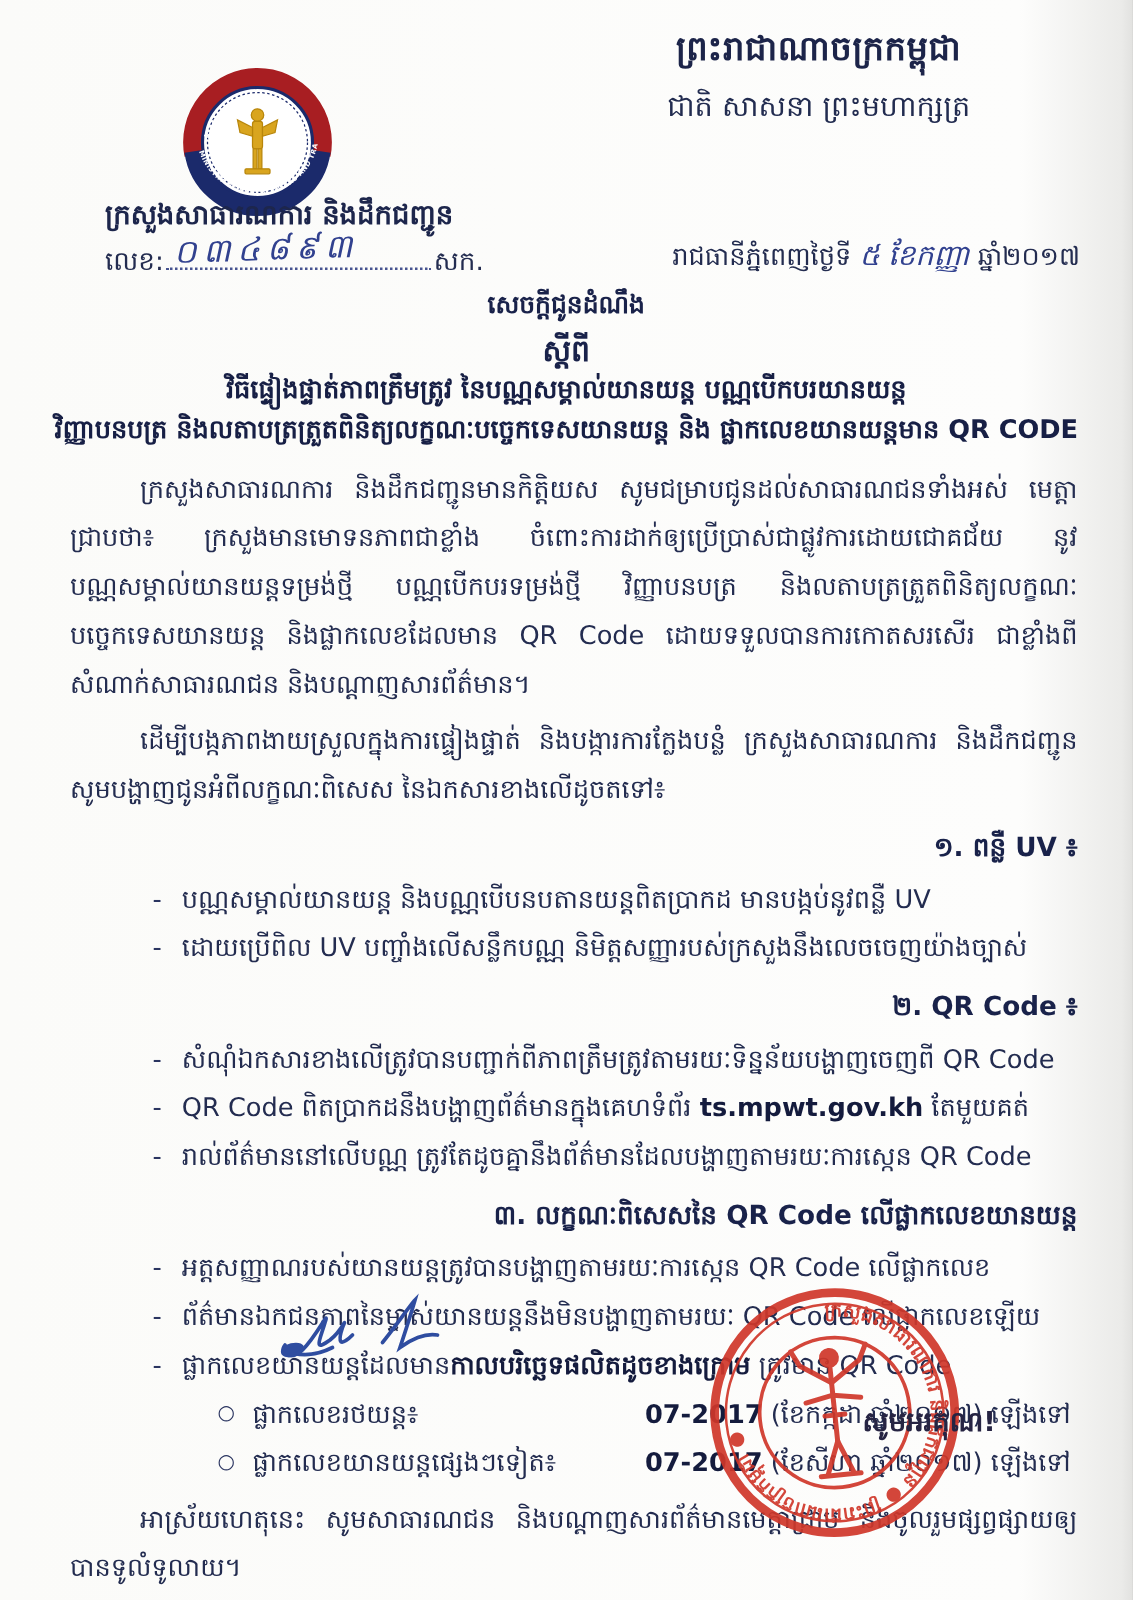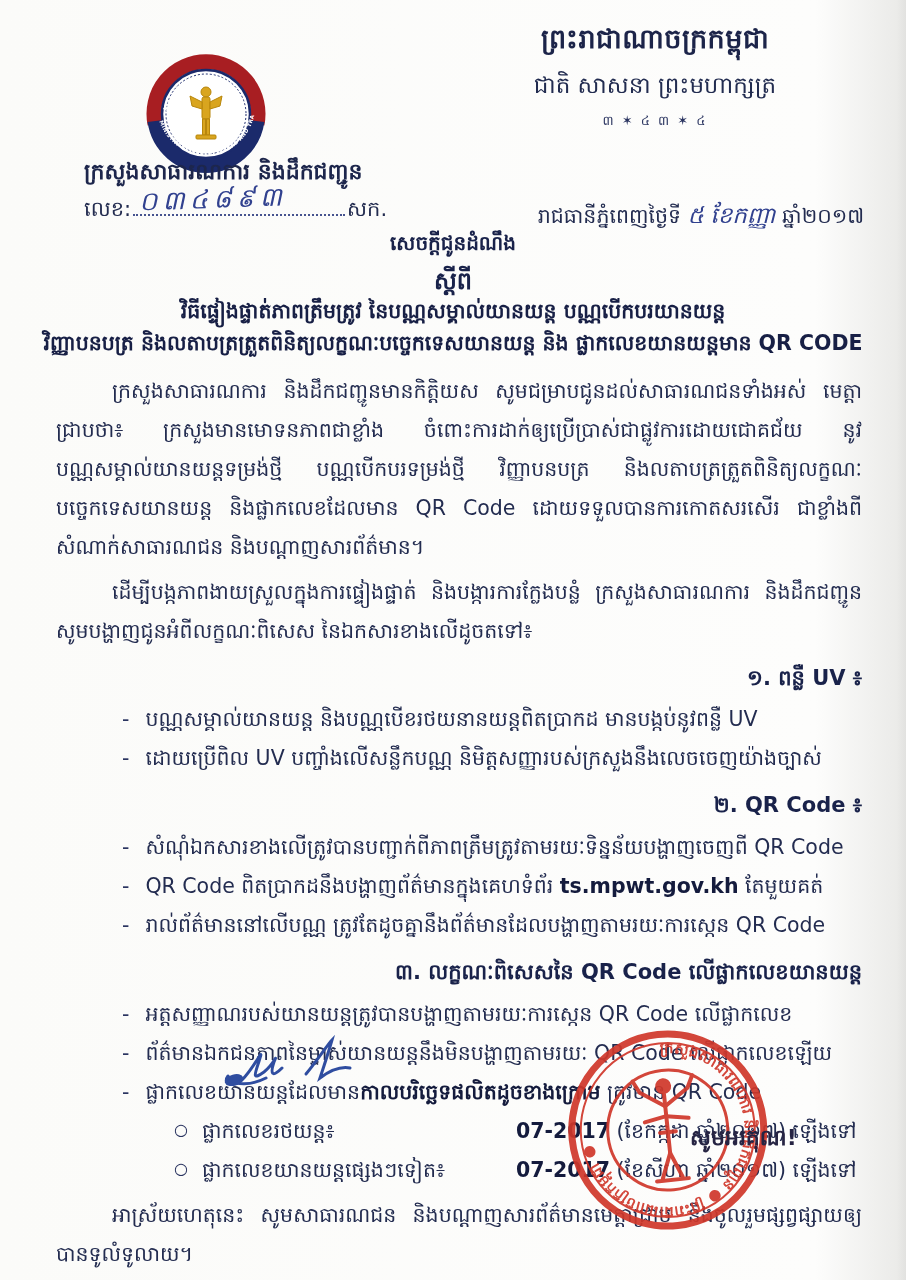--- a/index.html
+++ b/index.html
@@ -18,21 +18,21 @@
   .kingdom .l2{font-size:23px;margin-top:10px;color:#222c50;}
   .kingdom .orn{font-size:13px;margin-top:8px;color:#2a3460;letter-spacing:2px;}
   .logo{position:absolute;left:146px;top:54px;}
   .ministry-name{position:absolute;left:84px;top:158px;font-size:22px;font-weight:bold;color:#1d264c;}
   .ref-line{position:absolute;left:84px;top:192px;font-size:21px;white-space:nowrap;}
   .dotline{display:inline-block;position:relative;width:212px;height:22px;
            border-bottom:2px dotted #46538f;vertical-align:baseline;margin:0 2px;}
   .hand{color:#31418f;font-style:italic;}
   .refnum{position:absolute;left:6px;bottom:-7px;font-size:26px;letter-spacing:5px;
           transform:rotate(-2deg);white-space:nowrap;}
-  .date-line{position:absolute;right:42px;top:190px;font-size:20.5px;text-align:right;white-space:nowrap;margin-top:11px;}
+  .date-line{position:absolute;right:42px;top:190px;font-size:20.5px;text-align:right;white-space:nowrap;}
   .date-line .hand{font-size:23px;}
   
   .center{position:absolute;left:0;width:100%;text-align:center;}
   .doc-title{font-size:20px;font-weight:bold;color:#19224a;}
   .doc-sub{font-size:24px;font-weight:bold;color:#19224a;}
   .subject{font-size:20.5px;font-weight:bold;color:#171f45;text-align:center;}
   
   .doc-body{position:absolute;left:56px;right:44px;top:372px;font-size:20.5px;line-height:1.9;}
   .para{text-align:justify;text-indent:56px;margin:0 0 6px 0;}
   .sec-head{font-weight:bold;color:#19224a;font-size:21px;margin:8px 0 2px 10px;text-align:right;}
@@ -81,21 +81,20 @@
         <rect x="56.5" y="65" width="3" height="16"></rect>
         <rect x="60.5" y="65" width="3" height="16"></rect>
         <rect x="50" y="81" width="20" height="4" rx="1"></rect>
       </g>
     </svg>
   </div>
 
   <div class="kingdom">
     <div class="l1">ព្រះរាជាណាចក្រកម្ពុជា</div>
     <div class="l2">ជាតិ សាសនា ព្រះមហាក្សត្រ</div>
-    <div class="orn">៣ ✶ ៤ ៣ ✶ ៤</div>
   </div>
 
   <div class="ministry-name">ក្រសួងសាធារណការ និងដឹកជញ្ជូន</div>
   <div class="ref-line">
     <span>លេខ:</span><span class="dotline"><span class="hand refnum">០៣៤៨៩៣</span></span><span>សក.</span>
   </div>
 
   <div class="date-line">
     <span>រាជធានីភ្នំពេញថ្ងៃទី</span>
     <span class="hand">៥</span>
@@ -108,21 +107,21 @@
   <div class="center subject" style="top:298px">វិធីផ្ទៀងផ្ទាត់ភាពត្រឹមត្រូវ នៃបណ្ណសម្គាល់យានយន្ត បណ្ណបើកបរយានយន្ត</div>
   <div class="center subject" style="top:330px">វិញ្ញាបនបត្រ និងលតាបត្រត្រួតពិនិត្យលក្ខណៈបច្ចេកទេសយានយន្ត និង ផ្លាកលេខយានយន្តមាន QR CODE</div>
 
   <div class="doc-body">
     <p class="para">ក្រសួងសាធារណការ និងដឹកជញ្ជូនមានកិត្តិយស សូមជម្រាបជូនដល់សាធារណជនទាំងអស់ មេត្តាជ្រាបថា៖ ក្រសួងមានមោទនភាពជាខ្លាំង ចំពោះការដាក់ឲ្យប្រើប្រាស់ជាផ្លូវការដោយជោគជ័យ នូវបណ្ណសម្គាល់យានយន្តទម្រង់ថ្មី បណ្ណបើកបរទម្រង់ថ្មី វិញ្ញាបនបត្រ និងលតាបត្រត្រួតពិនិត្យលក្ខណៈបច្ចេកទេសយានយន្ត និងផ្លាកលេខដែលមាន QR Code ដោយទទួលបានការកោតសរសើរ ជាខ្លាំងពីសំណាក់សាធារណជន និងបណ្តាញសារព័ត៌មាន។</p>
     <p class="para">ដើម្បីបង្កភាពងាយស្រួលក្នុងការផ្ទៀងផ្ទាត់ និងបង្ការការក្លែងបន្លំ ក្រសួងសាធារណការ និងដឹកជញ្ជូនសូមបង្ហាញជូនអំពីលក្ខណៈពិសេស នៃឯកសារខាងលើដូចតទៅ៖</p>
 
     <div class="sec-head">១. ពន្លឺ UV ៖</div>
     <div class="bullet">
       <span class="mark">-</span>
-      <span>បណ្ណសម្គាល់យានយន្ត និងបណ្ណបើខរថយនានយន្តពិតប្រាកដ មានបង្កប់នូវពន្លឺ UV</span>
+      <span>បណ្ណសម្គាល់យានយន្ត និងបណ្ណបើបនបតានយន្តពិតប្រាកដ មានបង្កប់នូវពន្លឺ UV</span>
     </div>
     <div class="bullet">
       <span class="mark">-</span>
       <span>ដោយប្រើពិល UV បញ្ចាំងលើសន្លឹកបណ្ណ និមិត្តសញ្ញារបស់ក្រសួងនឹងលេចចេញយ៉ាងច្បាស់</span>
     </div>
 
     <div class="sec-head">២. QR Code ៖</div>
     <div class="bullet">
       <span class="mark">-</span>
       <span>សំណុំឯកសារខាងលើត្រូវបានបញ្ជាក់ពីភាពត្រឹមត្រូវតាមរយៈទិន្នន័យបង្ហាញចេញពី QR Code</span>

